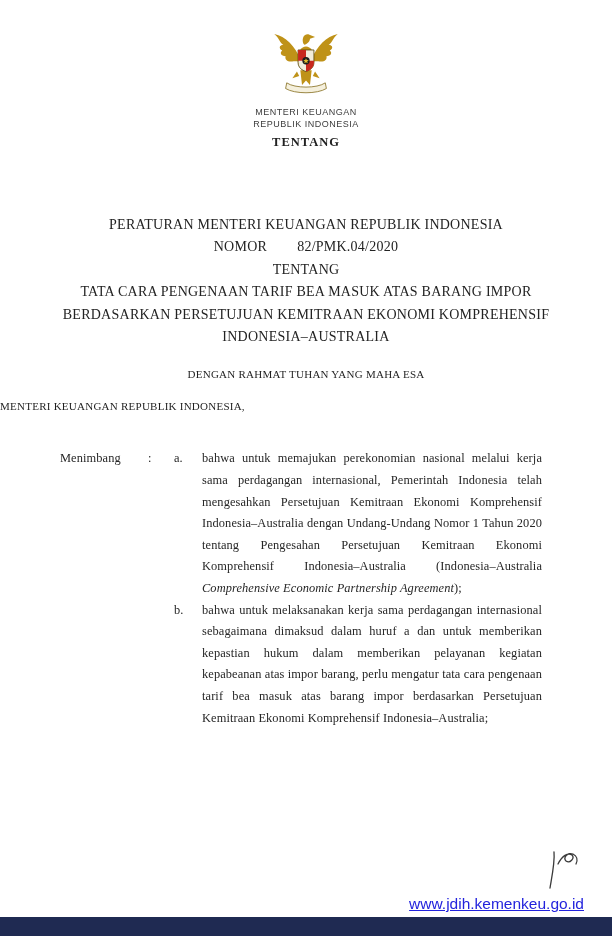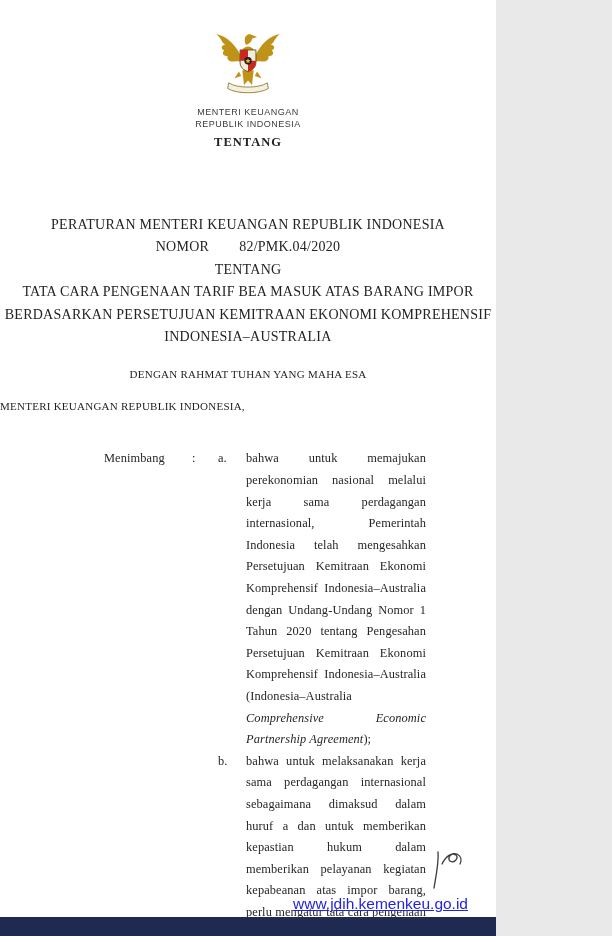--- a/index.html
+++ b/index.html
@@ -1,34 +1,34 @@
 <!DOCTYPE html>
 <html style="--gold: #bf9218; --red: #c8281e; --cream: #f2ecda; --star: #e3bd2c;"><head>
 <meta charset="utf-8">
 <style>
   * { margin:0; padding:0; box-sizing:border-box; }
   html,body { width:612px; height:936px; }
   body { background:#e9e9e9; }
   .page {
-    position:relative; width:496px; height:936px; background:#ffffff;
+    position:relative; width:612px; height:936px; background:#ffffff;
     font-family:"Liberation Serif","DejaVu Serif",serif; color:#1f1f1f;
     overflow:hidden;
   }
   .emblem-wrap { padding-top:26px; text-align:center; }
   .ministry {
     margin-top:3px; text-align:center;
     font-family:"Liberation Sans","DejaVu Sans",sans-serif;
     font-size:9px; letter-spacing:0.5px; color:#3c3c3c; line-height:11.5px;
   }
   .salinan { margin-top:5px; text-align:center; font-weight:bold; font-size:12.5px; letter-spacing:1px; color:#222; }
   .title-block { margin-top:64px; text-align:center; font-size:14px; line-height:22.4px; letter-spacing:0.25px; color:#232323; }
   .nomor-gap { display:inline-block; width:30px; }
   .rahmat { margin-top:20px; text-align:center; font-size:11px; letter-spacing:0.25px; }
   .menteri { margin-top:20px; font-size:11px; letter-spacing:0.25px; }
-  .mb { margin-top:36px; padding:0 70px 0 104px; font-size:12.4px; line-height:21.6px; letter-spacing:0.1px; color:#262626; }
+  .mb { margin-top:36px; padding:0 70px 0 60px; font-size:12.4px; line-height:21.6px; letter-spacing:0.1px; color:#262626; }
   .mb-row { display:flex; }
   .mb-label { width:88px; flex:none; }
   .mb-colon { width:26px; flex:none; text-align:left; }
   .mb-items { flex:1; }
   .mb-item { display:flex; }
   .mb-marker { width:28px; flex:none; }
   .mb-text { flex:1; text-align:justify; }
   .mb-text i { font-style:italic; }
   .sig { position:absolute; right:30px; bottom:44px; }
   .jdih {

